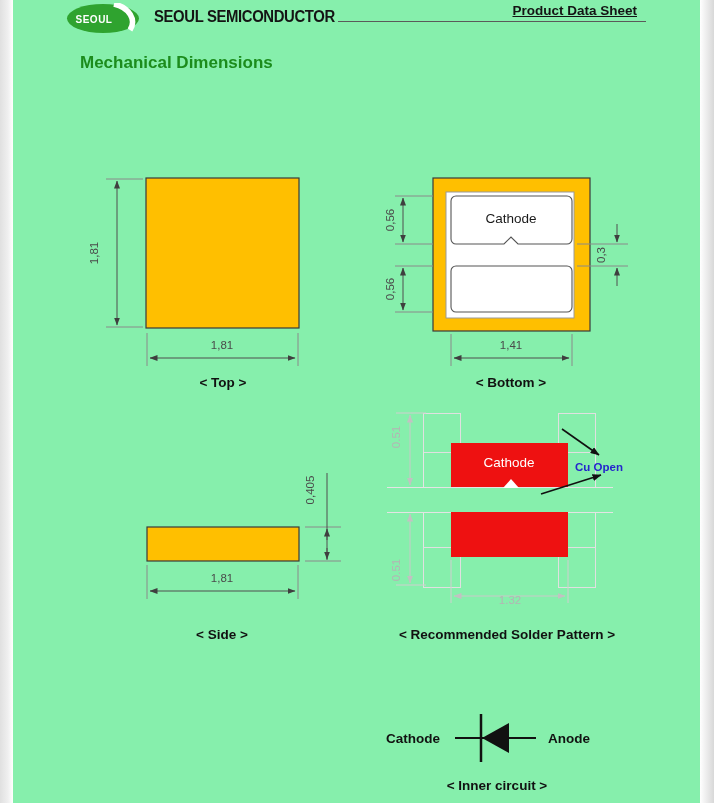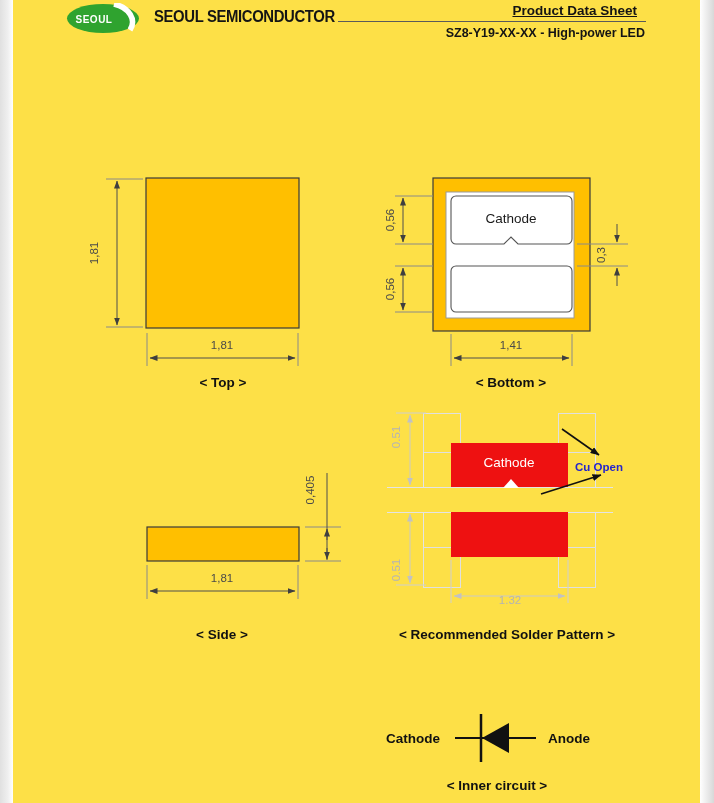--- a/index.html
+++ b/index.html
@@ -1,16 +1,16 @@
 <!DOCTYPE html>
 <html><head>
 <meta charset="utf-8">
 <style>
   html,body{margin:0;padding:0;background:#ffffff;}
-  .page{position:relative;width:714px;height:803px;background:#fde047;overflow:hidden;
+  .page{position:relative;width:714px;height:803px;background:#86efac;overflow:hidden;
         font-family:"Liberation Sans",sans-serif;}
   .edge-left{position:absolute;left:0;top:0;width:13px;height:803px;
              background:linear-gradient(to right,#e0e0e0,#efefef 60%,#ffffff);}
   .edge-right{position:absolute;right:0;top:0;width:14px;height:803px;
               background:linear-gradient(to left,#d8d8d8,#ededed 55%,#ffffff);}
   .logo-svg{position:absolute;left:66px;top:3px;}
   .company{position:absolute;left:154px;top:8px;font-size:16px;font-weight:800;
            color:#141414;letter-spacing:-0.4px;transform:scaleX(.93);transform-origin:left center;white-space:nowrap;}
   .header-rule{position:absolute;left:338px;top:21px;width:308px;height:1px;background:#5a5a5a;}
   .doc-title{position:absolute;right:77px;top:3px;font-size:13.5px;font-weight:bold;color:#141414;text-decoration:underline;}
@@ -31,21 +31,21 @@
   <div class="edge-right"></div>
 
   <svg class="logo-svg" width="78" height="31" viewBox="0 0 78 31">
     <ellipse cx="37" cy="15.5" rx="36" ry="14.5" fill="#2FA32F"></ellipse>
     <path d="M48,1 A 27,19 0 0 1 64,27" stroke="#ffffff" stroke-width="5.5" fill="none"></path>
     <text x="28" y="19.5" text-anchor="middle" font-size="10" font-weight="bold" fill="#ffffff" letter-spacing="0.5">SEOUL</text>
   </svg>
   <div class="company">SEOUL SEMICONDUCTOR</div>
   <div class="header-rule"></div>
   <div class="doc-title">Product Data Sheet</div>
-  <div class="product-line">SZ8-Y19-XX-XX - High-power LED</div>
+  <div class="page-title">Mechanical Dimensions</div>
 
   <svg class="drawings" width="714" height="803" viewBox="0 0 714 803">
     <defs>
       <marker id="mD" viewBox="0 0 8 6" markerWidth="8" markerHeight="6" refX="7.5" refY="3" orient="auto-start-reverse" markerUnits="userSpaceOnUse">
         <path d="M0,0 L8,3 L0,6 Z" fill="#3f3f3f"></path>
       </marker>
       <marker id="mL" viewBox="0 0 8 6" markerWidth="8" markerHeight="6" refX="7.5" refY="3" orient="auto-start-reverse" markerUnits="userSpaceOnUse">
         <path d="M0,0 L8,3 L0,6 Z" fill="#c2c2c2"></path>
       </marker>
       <marker id="mB" viewBox="0 0 9 7" markerWidth="9" markerHeight="7" refX="8.5" refY="3.5" orient="auto-start-reverse" markerUnits="userSpaceOnUse">

